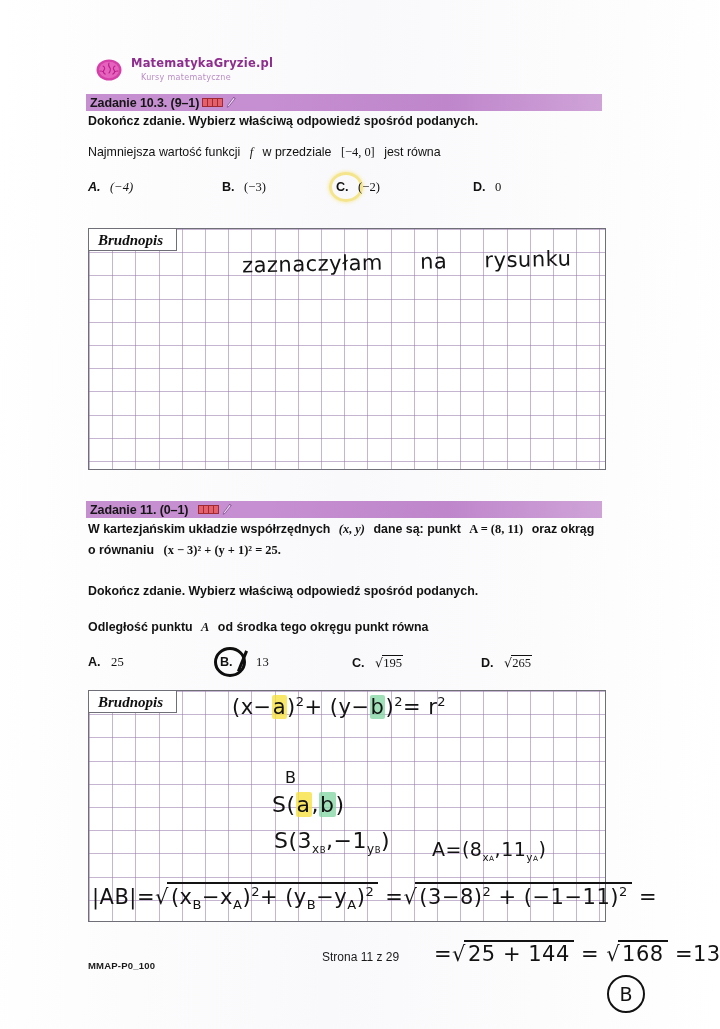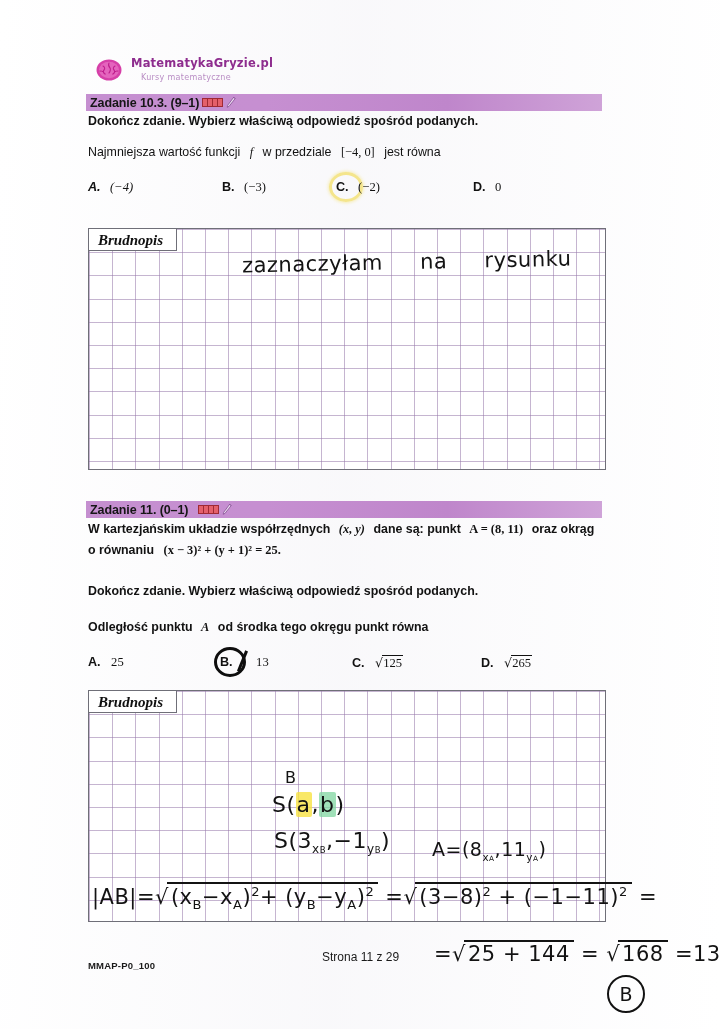--- a/index.html
+++ b/index.html
@@ -321,31 +321,34 @@
 
   <div class="circle-black layer" style="left:214px; top:647px; width:26px; height:24px;"></div>
   <div class="slash-black layer" style="left:241px; top:650px; height:22px;"></div>
   <div class="ans layer" style="left:220px; top:655px;">
     <span class="lab">B.</span>
     <span class="mserif" style="margin-left:20px;">13</span>
   </div>
 
   <div class="ans layer" style="left:352px; top:655px;">
     <span class="lab">C.</span>
-    <span class="sqrt" style="margin-left:7px;"><span class="rad">√</span><span class="val">125</span></span>
+    <span class="sqrt" style="margin-left:7px;"><span class="rad">√</span><span class="val">195</span></span>
   </div>
   <div class="ans layer" style="left:481px; top:655px;">
     <span class="lab">D.</span>
     <span class="sqrt" style="margin-left:7px;"><span class="rad">√</span><span class="val">265</span></span>
   </div>
 
   <div class="gridbox layer" style="left:88px; top:690px; width:518px; height:232px;"></div>
   <div class="brud-cell-mask layer" style="left:89px; top:691px; width:88px; height:22px;"></div>
   <div class="brudnopis-label layer" style="left:95px; top:694px;">Brudnopis</div>
 
+  <div class="hw layer" style="left:232px; top:694px; font-size:21px;">
+    <span>(x−<span class="hl-y">a</span>)<span class="hw-sup">2</span>+ (y−<span class="hl-g">b</span>)<span class="hw-sup">2</span>= r<span class="hw-sup">2</span></span>
+  </div>
 
 
   <div class="hw layer" style="left:285px; top:768px; font-size:16px;">
     <span>B</span>
   </div>
 
   <div class="hw layer" style="left:272px; top:792px; font-size:22px;">
     <span>S(<span class="hl-y">a</span>,<span class="hl-g">b</span>)</span>
   </div>
 

